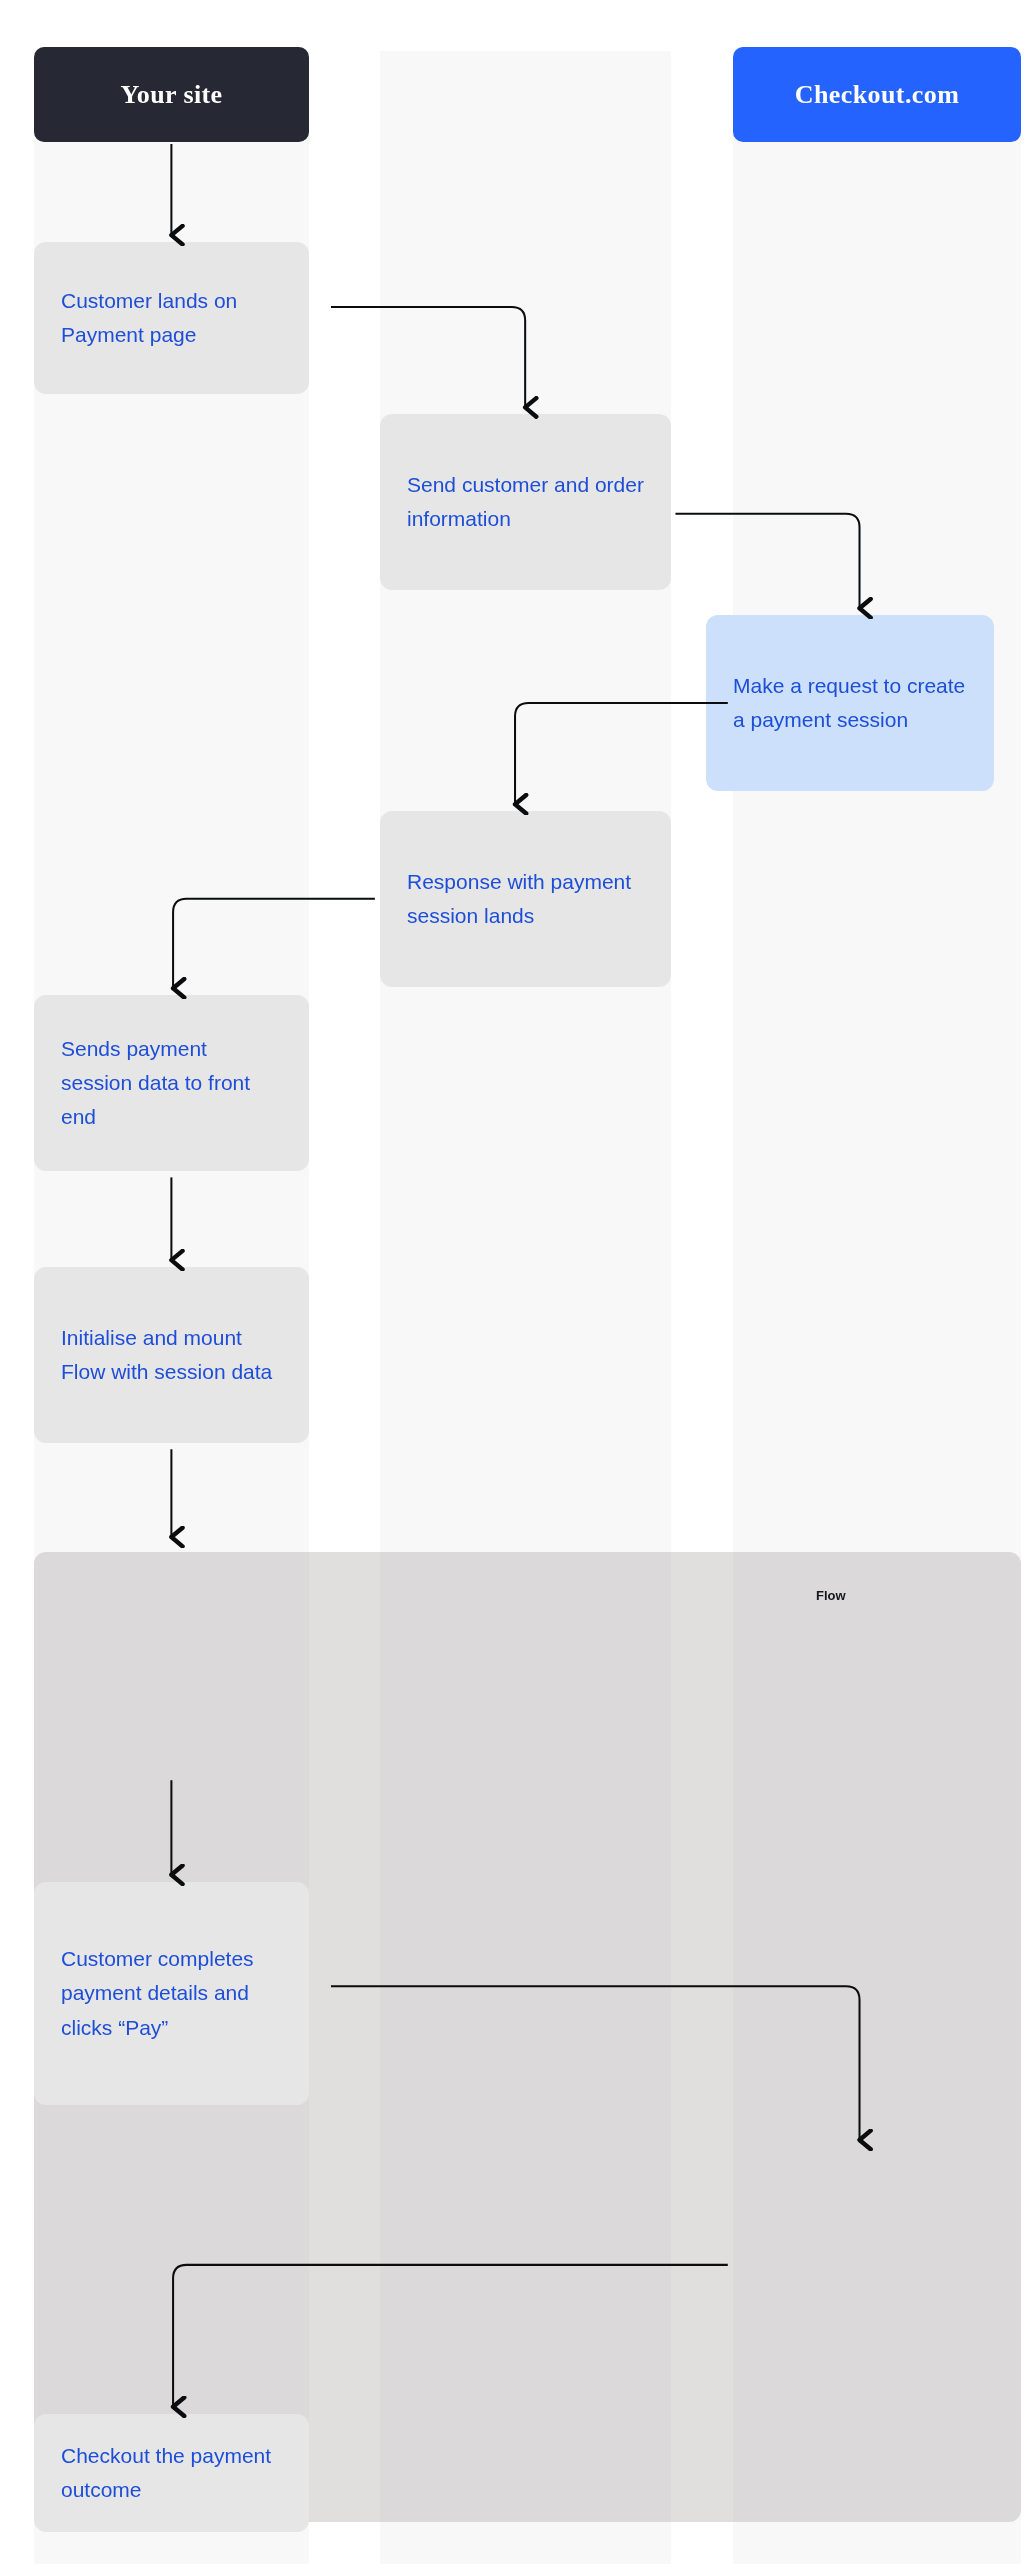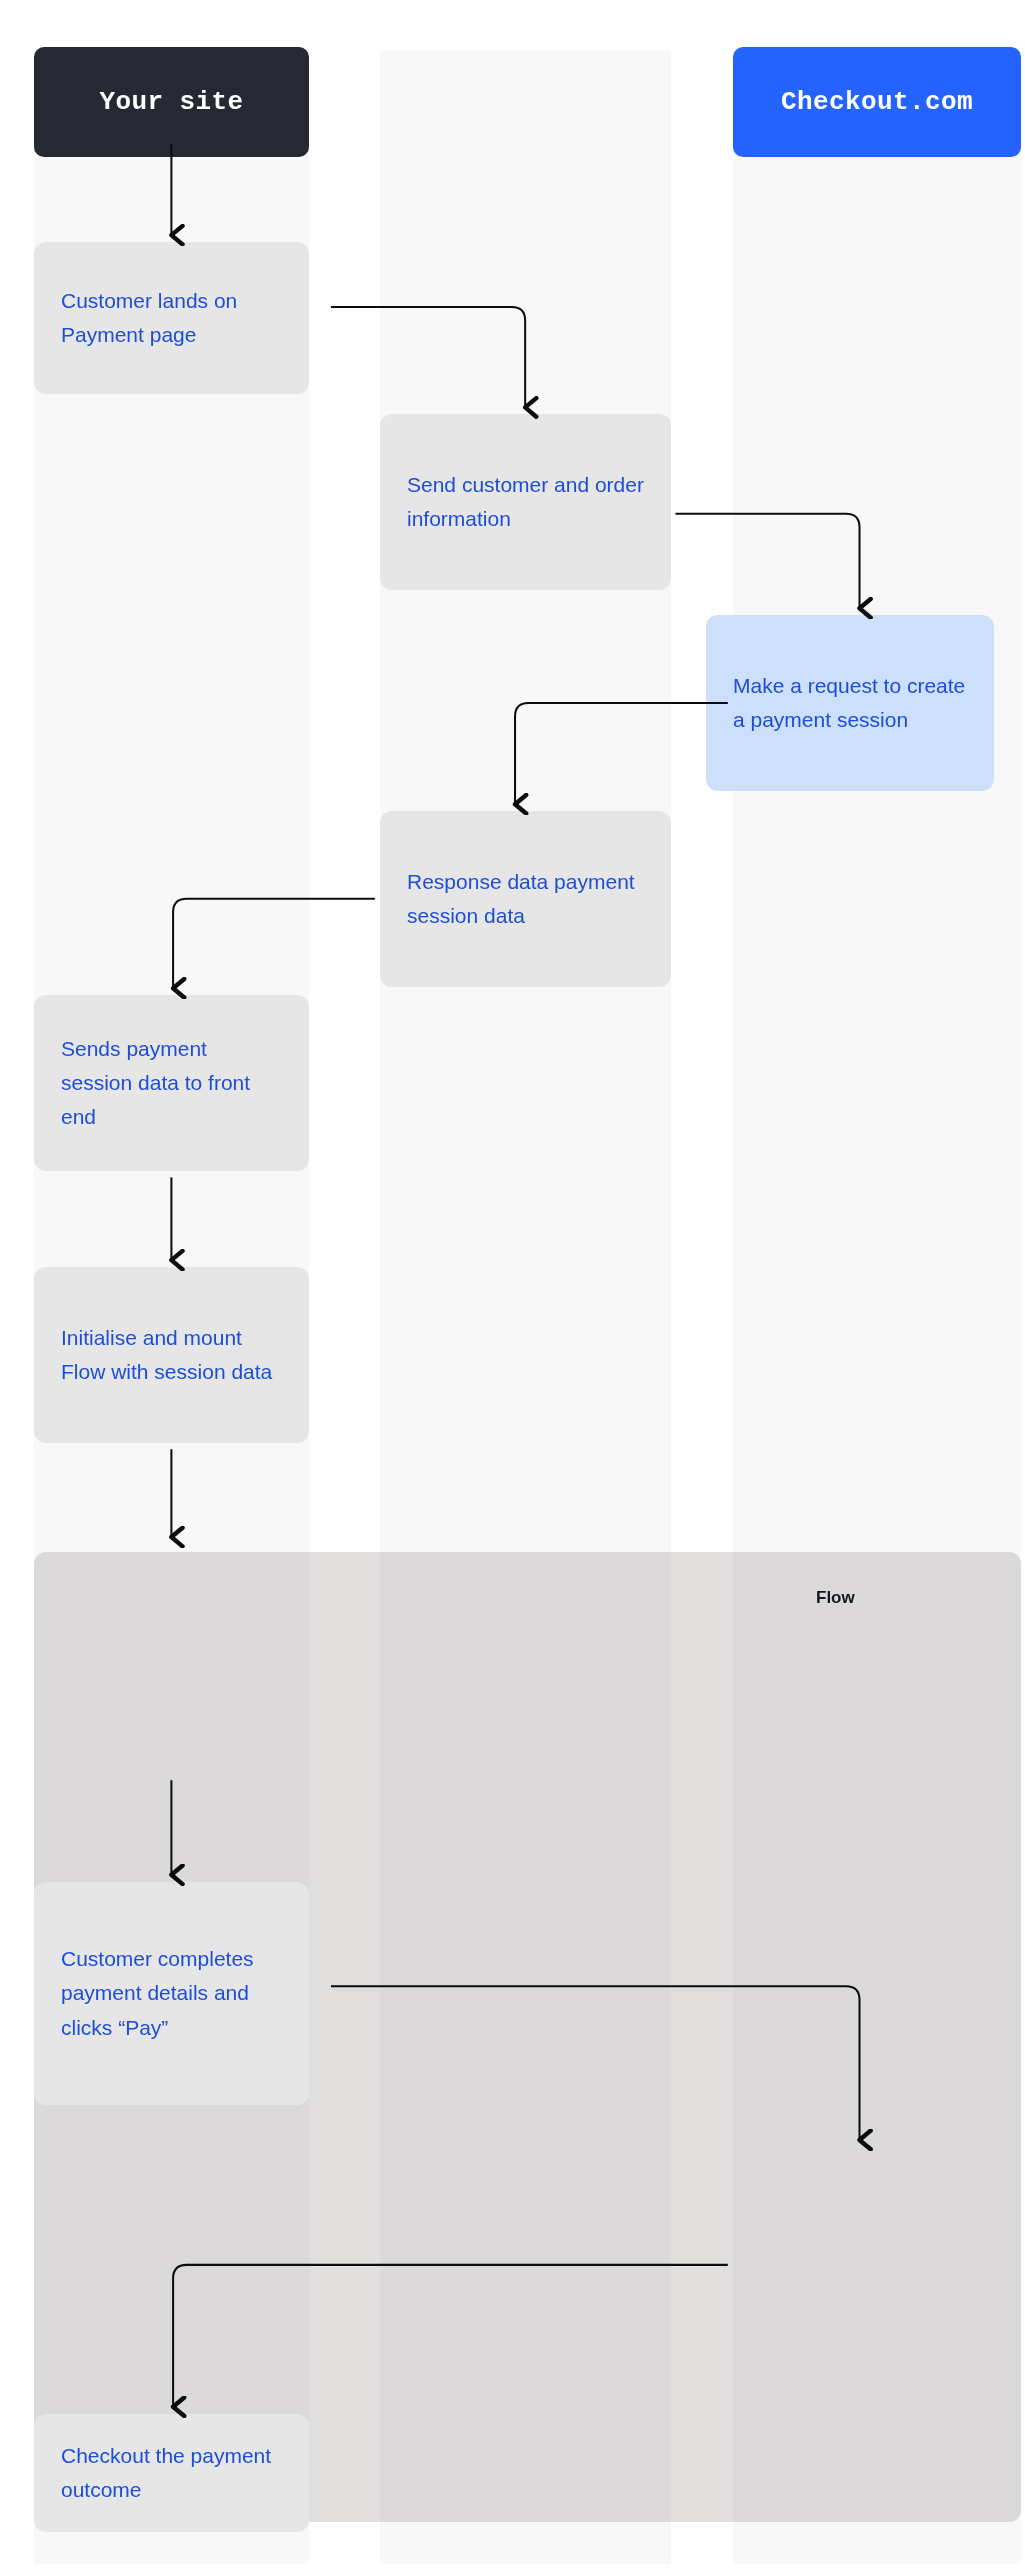--- a/index.html
+++ b/index.html
@@ -26,27 +26,27 @@
   }
   .lane-bg.l1 { left: 34px;  width: 275px; }
   .lane-bg.l2 { left: 380px; width: 291px; }
   .lane-bg.l3 { left: 733px; width: 288px; }
   .lane-bg { height: 2513px; }
 
   
   .lane-head {
     position: absolute;
     top: 47px;
-    height: 110px;
+    height: 95px;
     border-radius: 10px;
     display: flex;
     align-items: center;
     justify-content: center;
     color: #ffffff;
-    font-family: Liberation Mono, monospace;
+    font-family: Liberation Serif, serif;
     font-size: 26px;
     font-weight: 700;
     letter-spacing: 0.4px;
     z-index: 6;
   }
   .lane-head.h1 { left: 34px;  width: 275px; background: #262933; }
   .lane-head.h2 { left: 380px; width: 291px; background: #262933; }
   .lane-head.h3 { left: 733px; width: 288px; background: #2563ff; }
 
   
@@ -73,21 +73,21 @@
     width: 987px;
     height: 970px;
     background: rgba(120, 110, 105, 0.22);
     border-radius: 12px;
     z-index: 3;
   }
   #flow-label {
     position: absolute;
     left: 816px;
     top: 1588px;
-    font-size: 17px;
+    font-size: 13px;
     font-weight: 700;
     color: #15171c;
     z-index: 7;
   }
 
   
   #connectors {
     position: absolute;
     left: 0; top: 0;
     width: 1025px; height: 2576px;
@@ -121,21 +121,21 @@
 
   <div class="step grey" style="left:380px; top:414px;  width:291px; height:176px;">
     <span class="txt">Send customer and order information</span>
   </div>
 
   <div class="step blue" style="left:706px; top:615px;  width:288px; height:176px;">
     <span class="txt">Make a request to create a payment session</span>
   </div>
 
   <div class="step grey" style="left:380px; top:811px;  width:291px; height:176px;">
-    <span class="txt">Response data payment session data</span>
+    <span class="txt">Response with payment session lands</span>
   </div>
 
   <div class="step grey" style="left:34px;  top:995px; width:275px; height:176px;">
     <span class="txt">Sends payment session data to front end</span>
   </div>
 
   <div class="step grey" style="left:34px;  top:1267px; width:275px; height:176px;">
     <span class="txt">Initialise and mount Flow with session data</span>
   </div>
 

